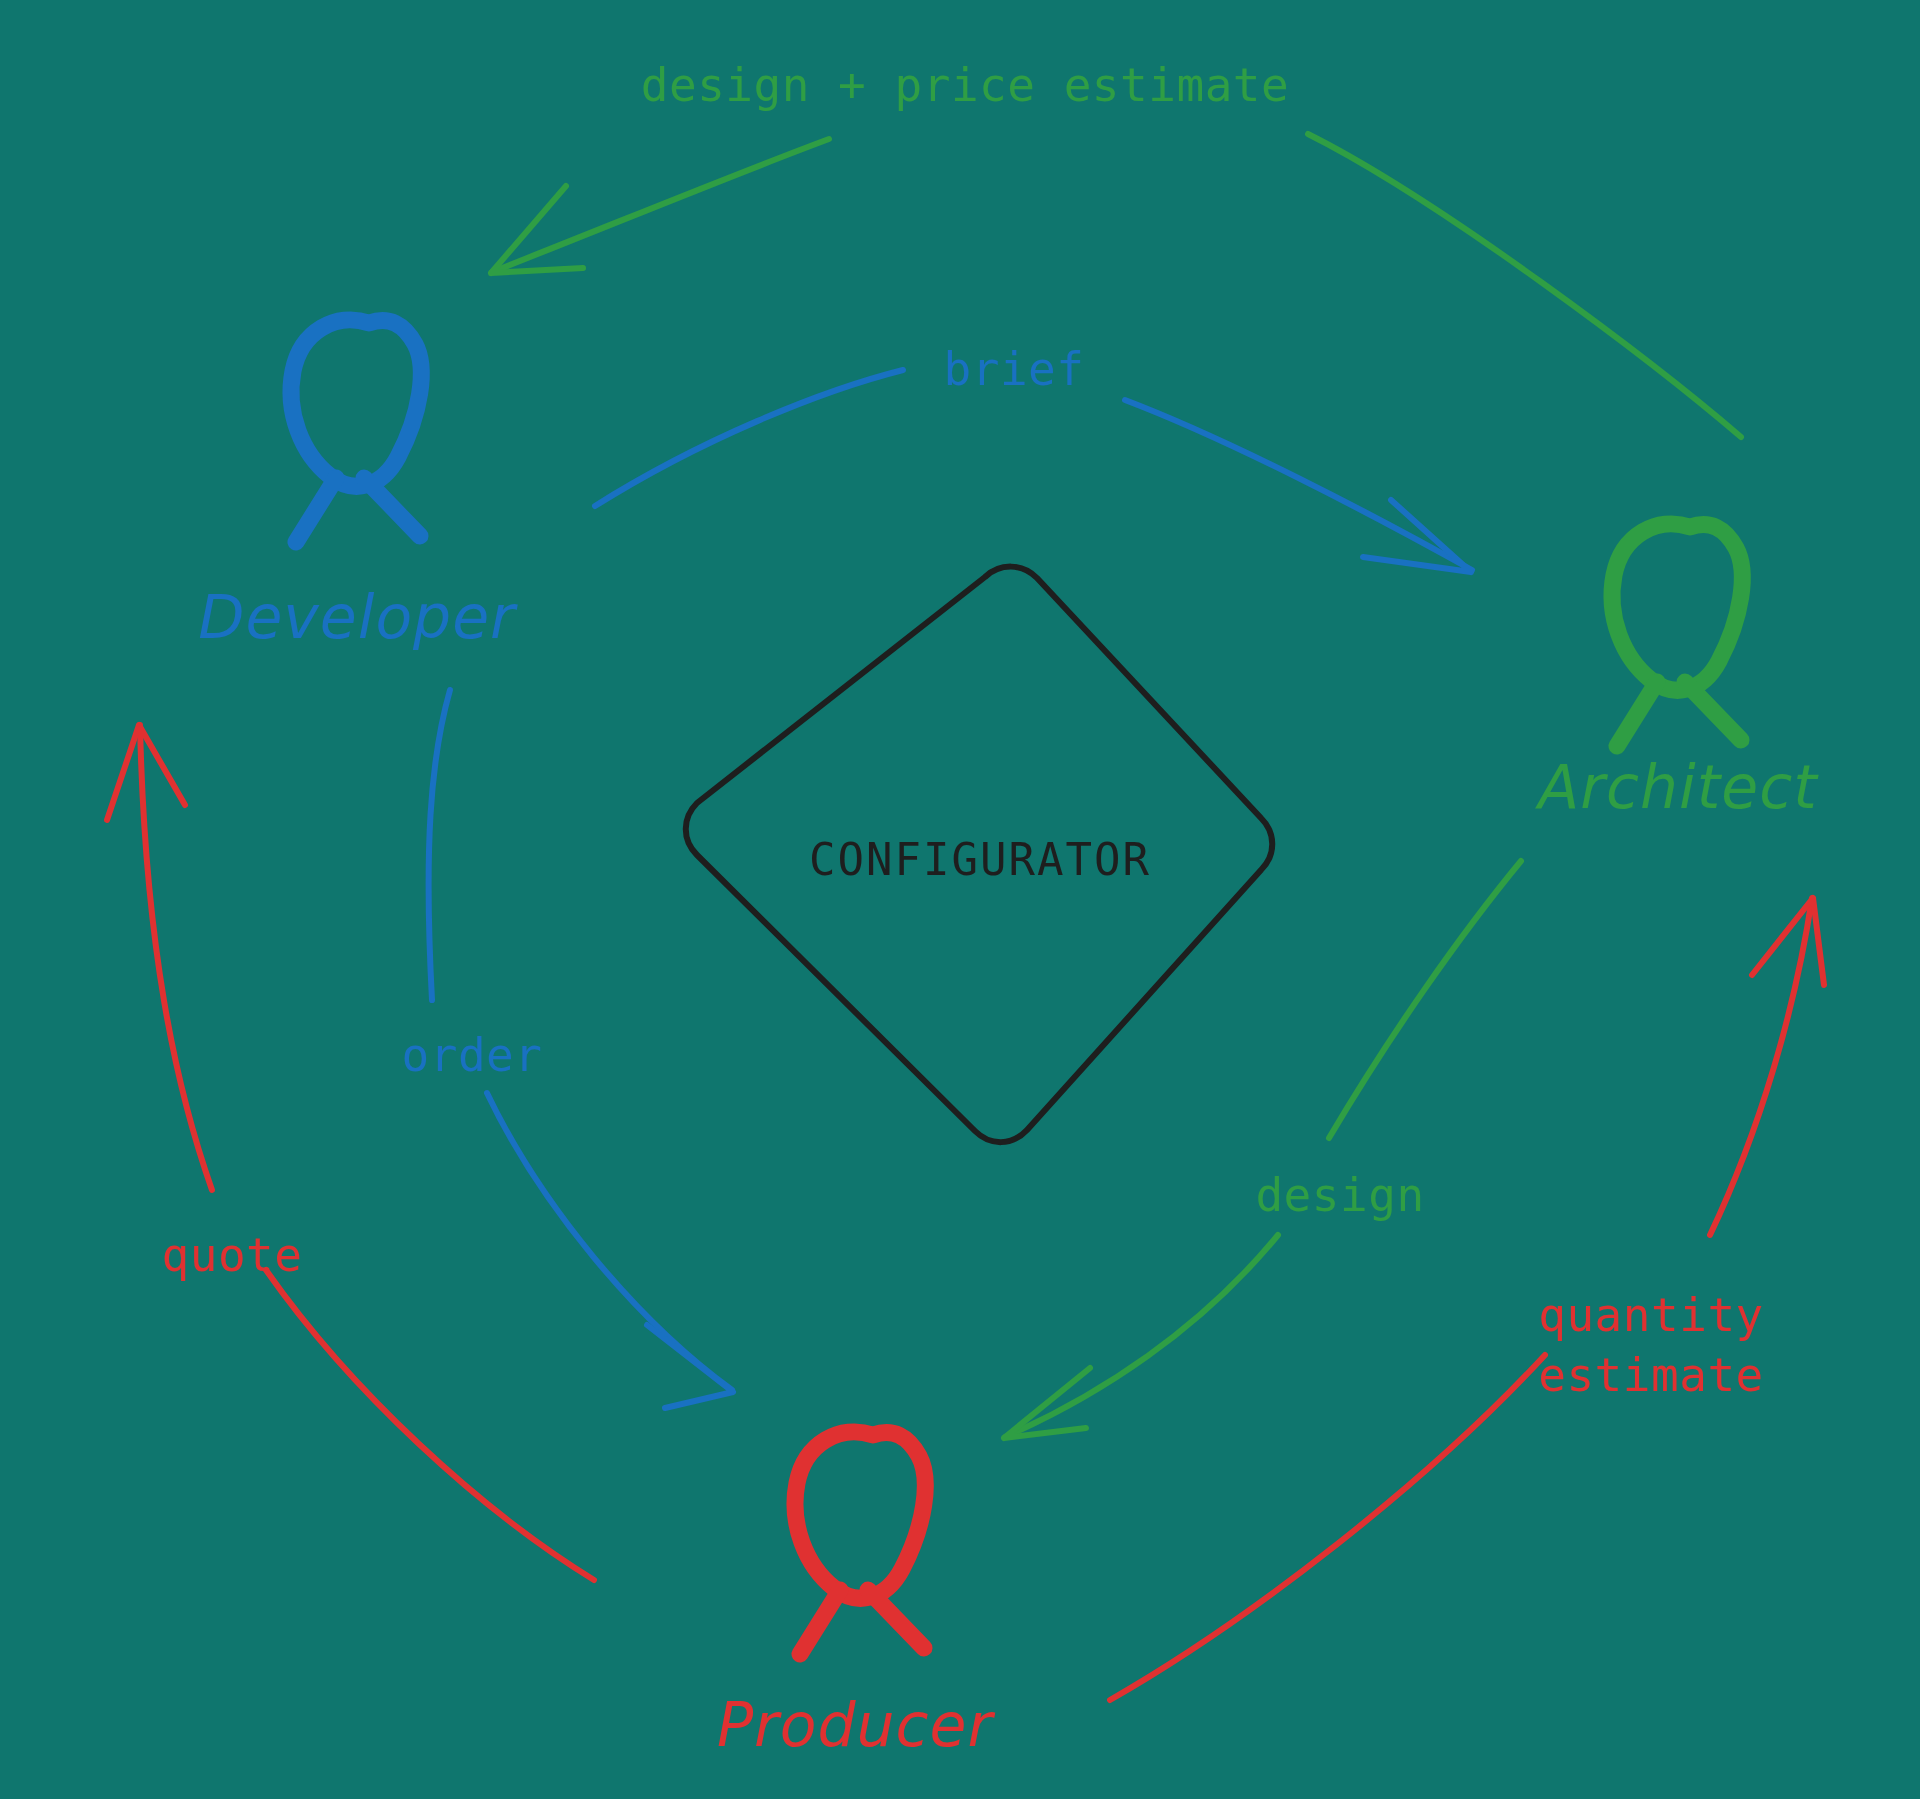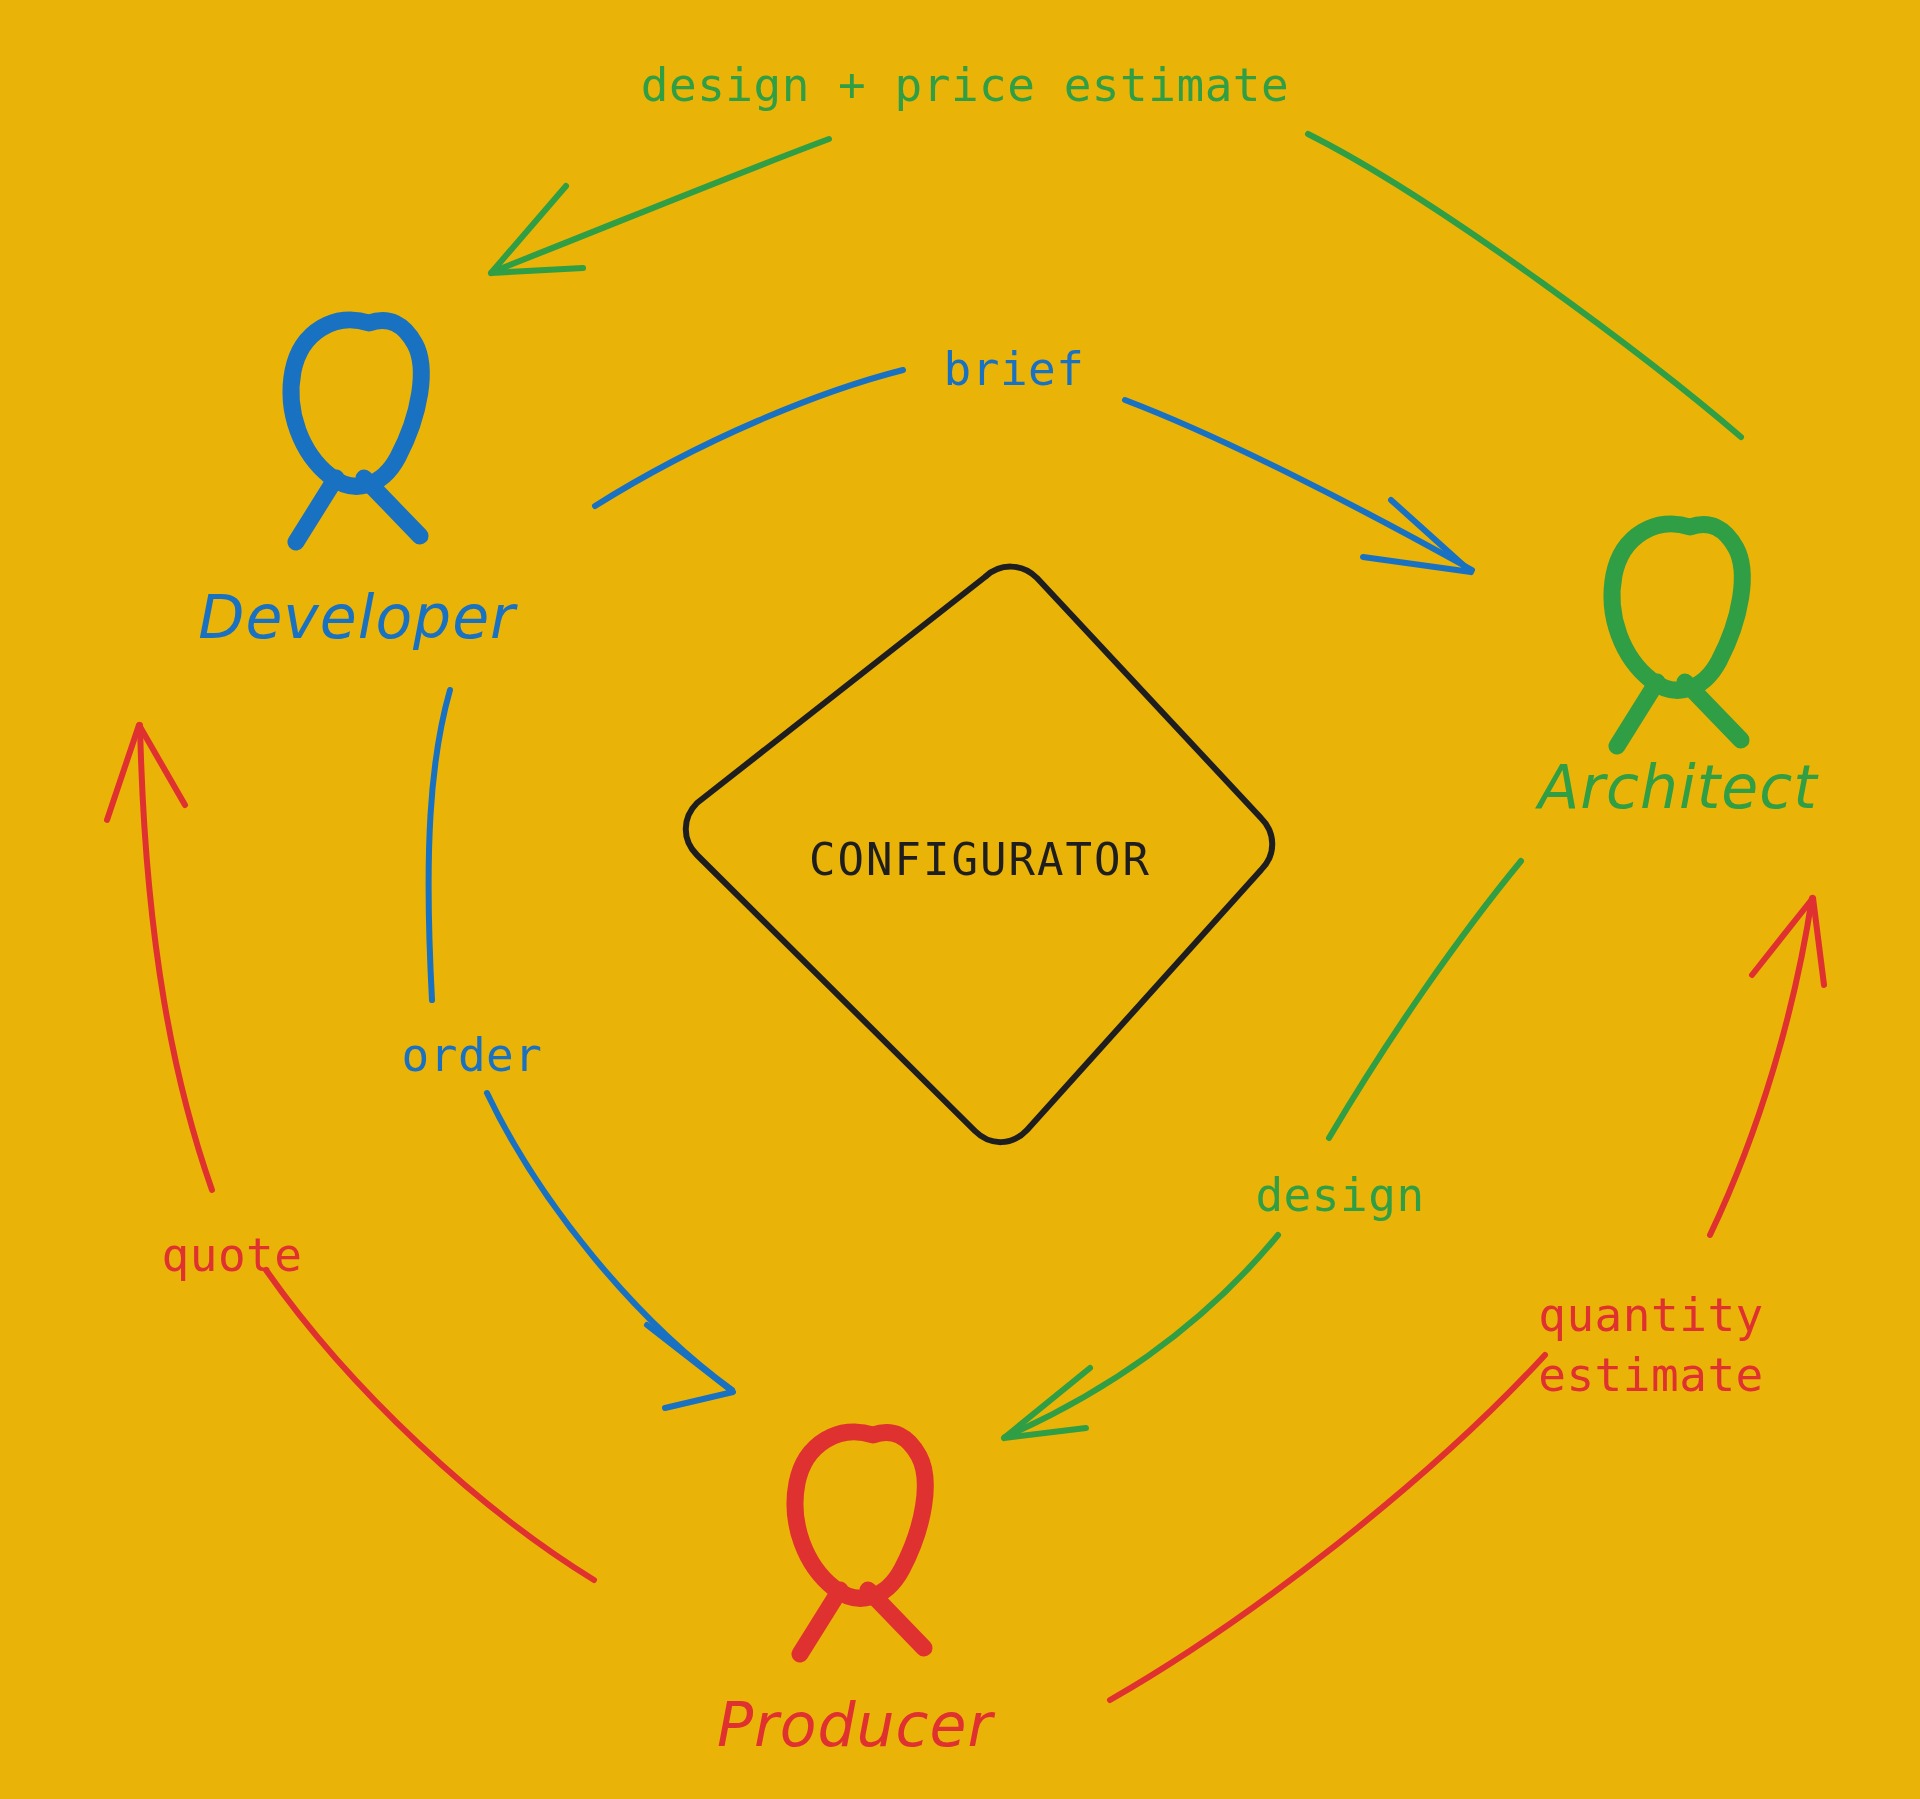--- a/index.html
+++ b/index.html
@@ -50,21 +50,21 @@
   }
   .stroke-common {
     fill: none;
     stroke-linecap: round;
     stroke-linejoin: round;
   }
 </style>
 </head>
 <body style="background: rgb(241, 243, 245);">
 
-<div id="stage" style="background: #eab308;">
+<div id="stage" style="background: #0f766e;">
 
   <svg id="diagram" viewBox="0 0 1920 1799" xmlns="http://www.w3.org/2000/svg">
 
     <g>
       <path class="stroke-common" d="M 1741 437 C 1655 363 1440 200 1308 134" stroke="#2f9e44" stroke-width="6"></path>
       <path class="stroke-common" d="M 829 139 C 740 172 604 228 492 272" stroke="#2f9e44" stroke-width="6"></path>
       <path class="stroke-common" d="M 566 186 L 491 273 M 583 268 L 491 273" stroke="#2f9e44" stroke-width="6"></path>
       <text class="edge-label" x="965" y="88" text-anchor="middle" fill="#2f9e44">design + price estimate</text>
     </g>
 

